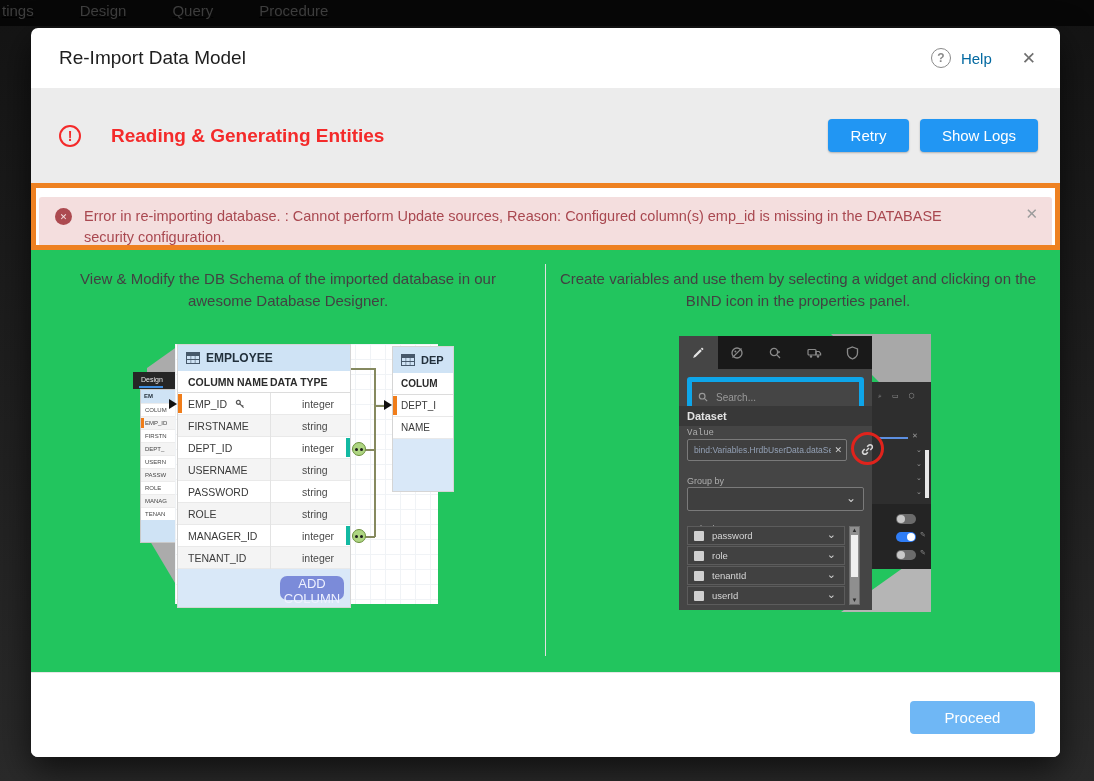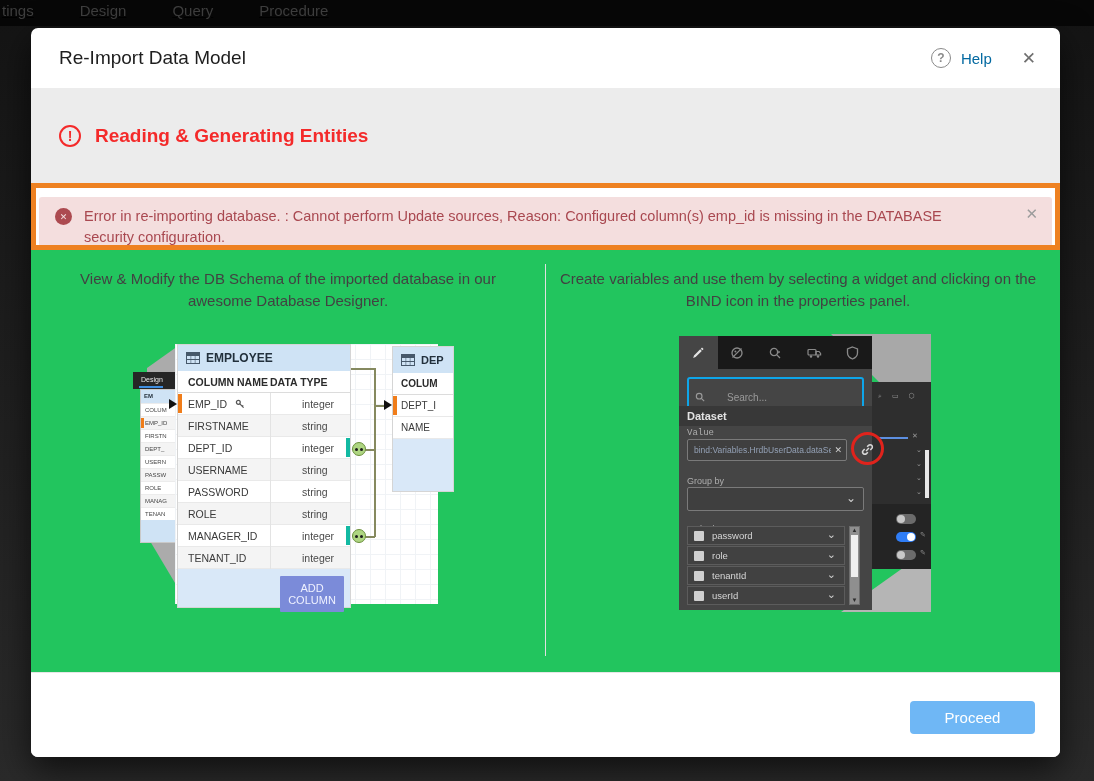--- a/index.html
+++ b/index.html
@@ -16,21 +16,21 @@
   .modal-header { position:absolute; top:0; left:0; right:0; height:60px; display:flex; align-items:center; padding:0 24px 0 28px; }
   .modal-title { font-size:19px; color:#1e1e1e; font-weight:500; }
   .header-right { margin-left:auto; display:flex; align-items:center; gap:10px; }
   .help-circle { width:20px; height:20px; border:1.6px solid #8a8a8a; border-radius:50%; color:#8a8a8a; font-size:12px; display:flex; align-items:center; justify-content:center; font-weight:700; }
   .help-label { font-size:15px; color:#0369a1; margin-right:20px; }
   .close-x { font-size:17px; color:#6f6f6f; cursor:pointer; }
 
   
   .status-bar { position:absolute; top:60px; left:0; right:0; height:95px; background:#ececec; display:flex; align-items:center; padding:0 22px 0 28px; }
   .alert-circle { width:22px; height:22px; border:2px solid #f42a2a; border-radius:50%; color:#f42a2a; font-size:14px; font-weight:700; display:flex; align-items:center; justify-content:center; }
-  .status-title { margin-left:14px; font-size:19px; font-weight:700; color:#f42a2a; }
+  .status-title { margin-left:30px; font-size:19px; font-weight:700; color:#f42a2a; }
   .status-actions { margin-left:auto; display:flex; gap:11px; }
   .btn-blue { background:#2196f3; color:#fff; font-size:15px; border:none; border-radius:4px; height:33px; padding:0 18px; box-shadow:0 1px 2px rgba(0,0,0,.25); cursor:pointer; font-family:"Liberation Sans",sans-serif; }
   .btn-retry { width:81px; }
   .btn-logs { width:118px; }
 
   
   .error-annotation { position:absolute; top:155px; left:0; right:0; height:67px; border:5px solid #ee8121; background:#ffffff; }
   .error-banner { position:absolute; left:3px; right:3px; top:9px; bottom:0; background:#f4dede; border-radius:3px 3px 0 0; padding:9px 44px 0 16px; display:flex; }
   .error-icon { flex:0 0 auto; width:17px; height:17px; border-radius:50%; background:#ac4a50; color:#f4dede; font-size:9px; display:flex; align-items:center; justify-content:center; margin-top:2px; }
   .error-text { margin-left:12px; font-size:14.5px; line-height:21px; color:#a94850; max-width:910px; }
@@ -64,42 +64,42 @@
   .tbl-colhead .cn { padding-left:10px; width:92px; }
   .tbl-row { height:22px; display:flex; align-items:center; font-size:10.5px; color:#3a3a3a; border-bottom:1px solid #e9e9e9; position:relative; }
   .tbl-row:nth-child(even) { background:#f4f4f4; }
   .tbl-row .cn { padding-left:10px; width:92px; display:flex; align-items:center; }
   .tbl-row .ct { color:#4a4a4a;padding-left:32px; }
   .col-sep { position:absolute; left:92px; top:48px; width:1px; height:176px; background:#e3e3e3; }
   .marker-orange { position:absolute; left:0; top:1px; bottom:1px; width:3.5px; background:#f07d1a; }
   .marker-teal { position:absolute; right:0; top:1px; bottom:1px; width:4px; background:#12b9a2; }
   .key-ic { margin-left:8px; display:inline-flex; }
   .tbl-footer { height:38px; background:#d9e8f8; position:relative; }
-  .add-col-btn { position:absolute; right:6px; top:7px; width:64px; height:36px; background:#7b8bd9; border:none; border-radius:1px; color:#eef1ff; font-size:11px; font-family:"Liberation Sans",sans-serif; }
+  .add-col-btn { position:absolute; right:6px; top:7px; width:64px; height:24px; background:#7b8bd9; border:none; border-radius:7px; color:#eef1ff; font-size:13px; font-family:"Liberation Sans",sans-serif; }
 
   .dep-table { position:absolute; left:248px; top:9px; width:60px; background:#fff; box-shadow:0 0 0 1px #d5d5d5; font-size:10px; }
   .dep-table .tbl-header { height:26px; font-size:11px; }
   .dep-table .dhead { height:22px; line-height:22px; padding-left:8px; font-weight:700; color:#2b2b2b; border-bottom:1px solid #dcdcdc; }
   .dep-table .drow { height:22px; line-height:22px; padding-left:8px; color:#3a3a3a; border-bottom:1px solid #e9e9e9; position:relative; }
   .dep-table .dfoot { height:52px; background:#d9e8f8; }
 
   .conn { position:absolute; background:#85895f; }
   .arrow-right { position:absolute; width:0; height:0; border-top:5px solid transparent; border-bottom:5px solid transparent; border-left:8px solid #111; }
   .rel-circle { position:absolute; width:14px; height:14px; border-radius:50%; background:#aed581; border:1.5px solid #6b8f3c; display:flex; align-items:center; justify-content:center; gap:2px; }
   .rel-circle i { width:3px; height:3px; background:#1b1b1b; border-radius:50%; }
 
   
   .illu-right { position:absolute; left:636px; top:84px; width:264px; height:278px; }
   .tri-top { position:absolute; right:0; top:0; width:100px; height:100px; background:#a8a8a8; clip-path:polygon(0 0, 100% 0, 100% 100%); left:auto; }
   .tri-bot { position:absolute; right:0; bottom:0; width:90px; height:64px; background:#b5b5b5; clip-path:polygon(0 100%, 100% 0, 100% 100%); }
   .props-panel { position:absolute; left:12px; top:2px; width:193px; height:274px; background:#454545; }
   .ptabs { height:33px; background:#191919; display:flex; }
   .ptab { flex:1; display:flex; align-items:center; justify-content:center; }
   .ptab.sel { background:#454545; }
-  .psearch { position:absolute; left:8px; top:41px; width:177px; height:40px; border:2px solid #0ea5e9; border-radius:3px; display:flex; align-items:center; gap:22px; padding-left:6px; }
+  .psearch { position:absolute; left:8px; top:41px; width:177px; height:40px; border:5px solid #0ea5e9; border-radius:3px; display:flex; align-items:center; gap:8px; padding-left:6px; }
   .psearch span { font-size:10px; color:#9a9a9a; }
   .pstrip { position:absolute; left:0; top:70px; width:193px; height:20px; background:#383838; color:#e3e3e3; font-size:11px; font-weight:700; line-height:20px; padding-left:8px; }
   .plabel { position:absolute; left:8px; font-size:9px; color:#aeaeae; }
   .pinput { position:absolute; left:8px; width:160px; height:22px; background:#3f3f3f; border:1px solid #7a7a7a; border-radius:2px; display:flex; align-items:center; padding:0 4px 0 6px; }
   .pinput .val { flex:1; font-size:8.5px; color:#93a0b5; white-space:nowrap; overflow:hidden; }
   .pinput .clr { color:#cfcfcf; font-size:9px; margin-left:3px; }
   .pselect { position:absolute; left:8px; width:177px; height:24px; background:#3f3f3f; border:1px solid #7a7a7a; border-radius:2px; }
   .pselect .chev { position:absolute; right:7px; top:3px; color:#cfcfcf; font-size:12px; }
   .bind-link { position:absolute; left:181px; top:106px; }
   .bind-highlight { position:absolute; left:172px; top:96px; width:33px; height:33px; border:3px solid #e0231c; border-radius:50%; }
@@ -147,20 +147,24 @@
     <div class="header-right">
       <div class="help-circle">?</div>
       <div class="help-label">Help</div>
       <div class="close-x">✕</div>
     </div>
   </div>
 
   <div class="status-bar">
     <div class="alert-circle">!</div>
     <div class="status-title">Reading &amp; Generating Entities</div>
+    <div class="status-actions">
+      <button class="btn-blue btn-retry">Retry</button>
+      <button class="btn-blue btn-logs">Show Logs</button>
+    </div>
   </div>
 
   <div class="error-annotation">
     <div class="error-banner">
       <div class="error-icon">✕</div>
       <div class="error-text">Error in re-importing database. : Cannot perform Update sources, Reason: Configured column(s) emp_id is missing in the DATABASE security configuration.</div>
       <div class="banner-dismiss">✕</div>
     </div>
   </div>
 

